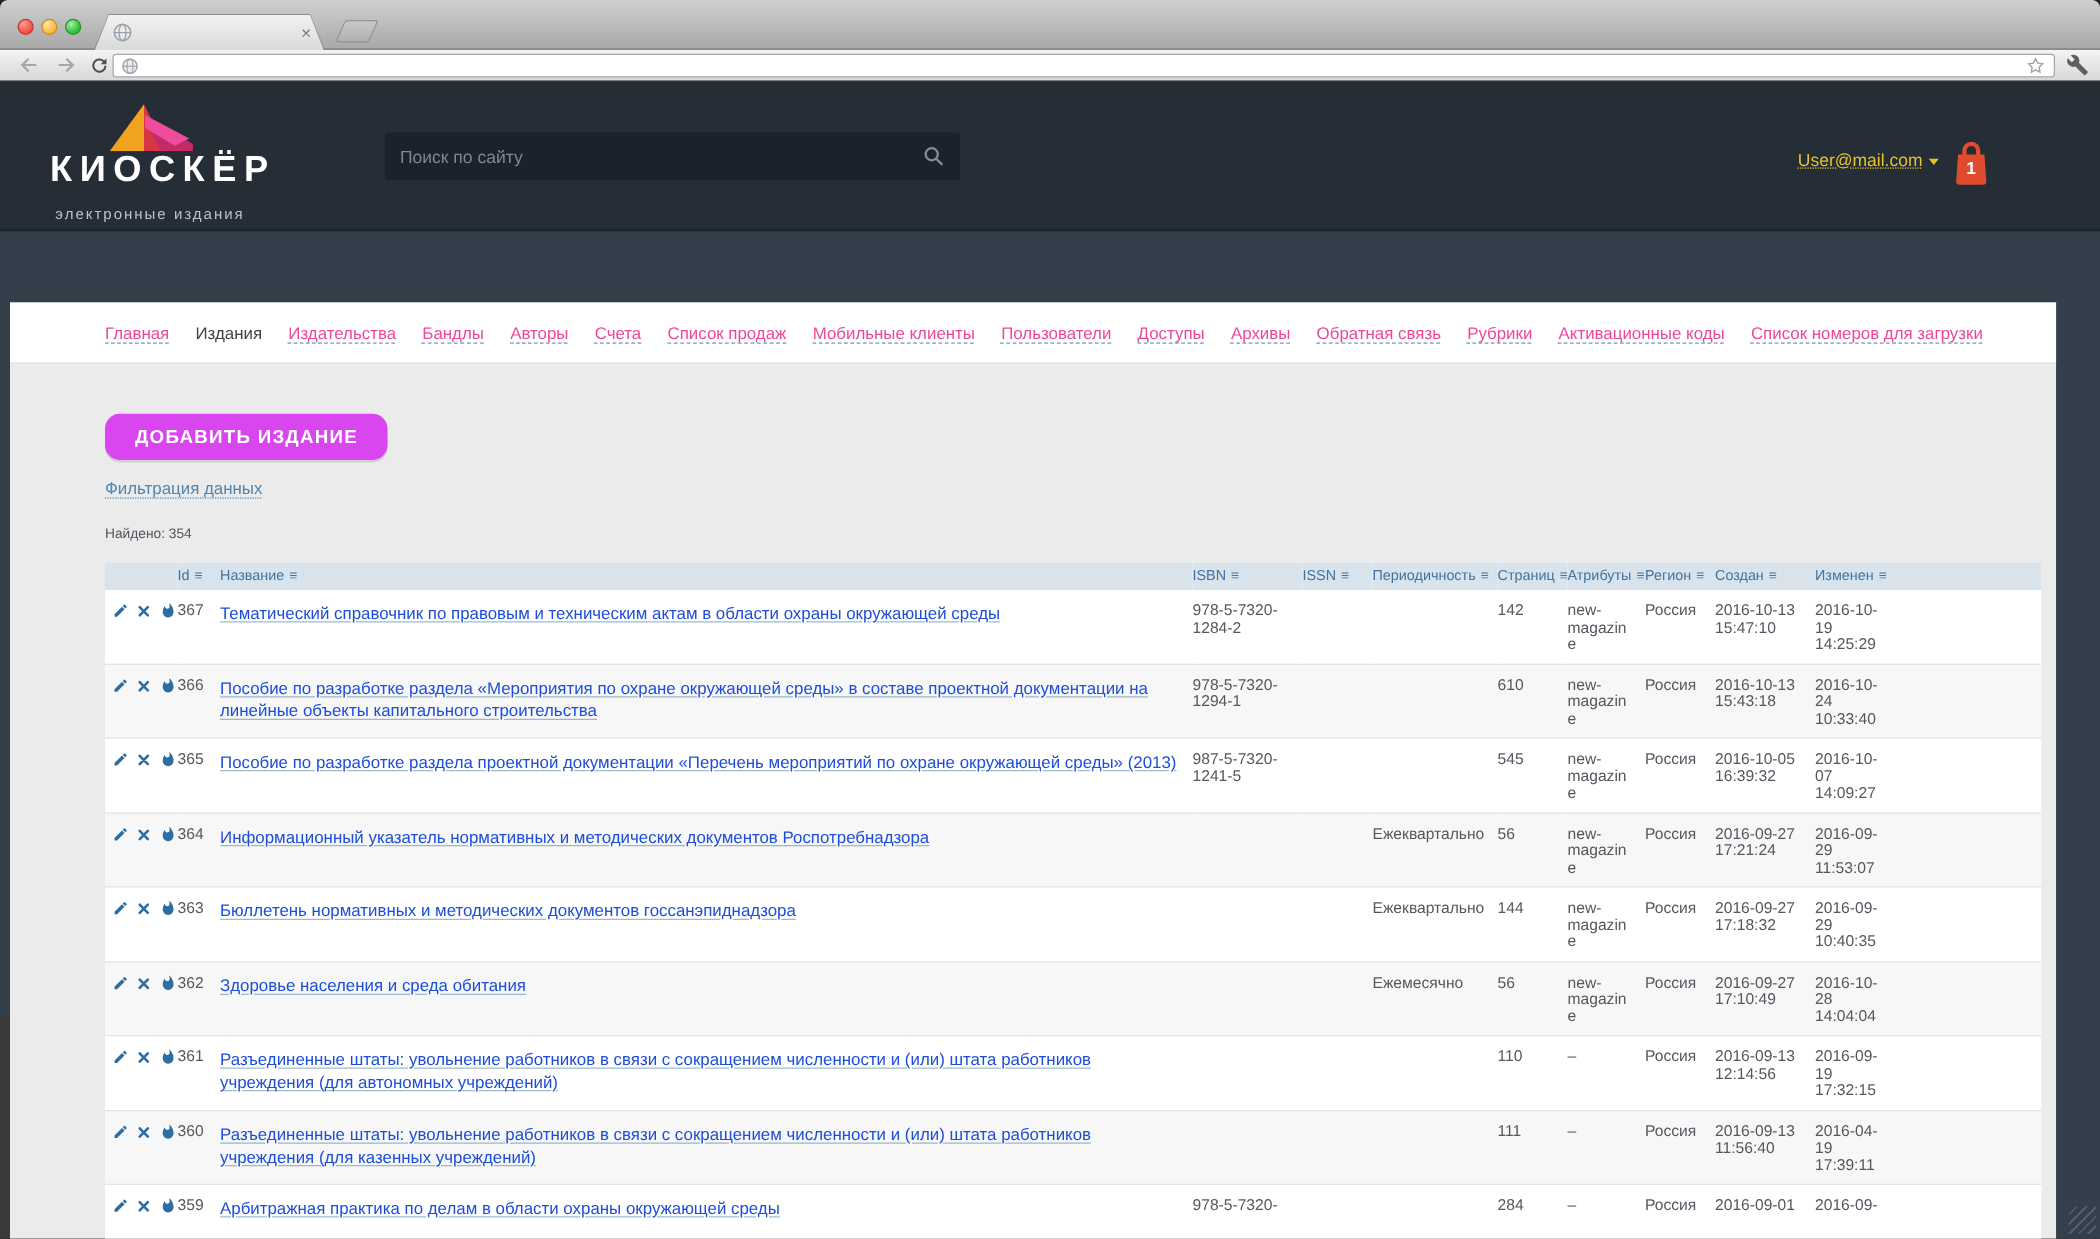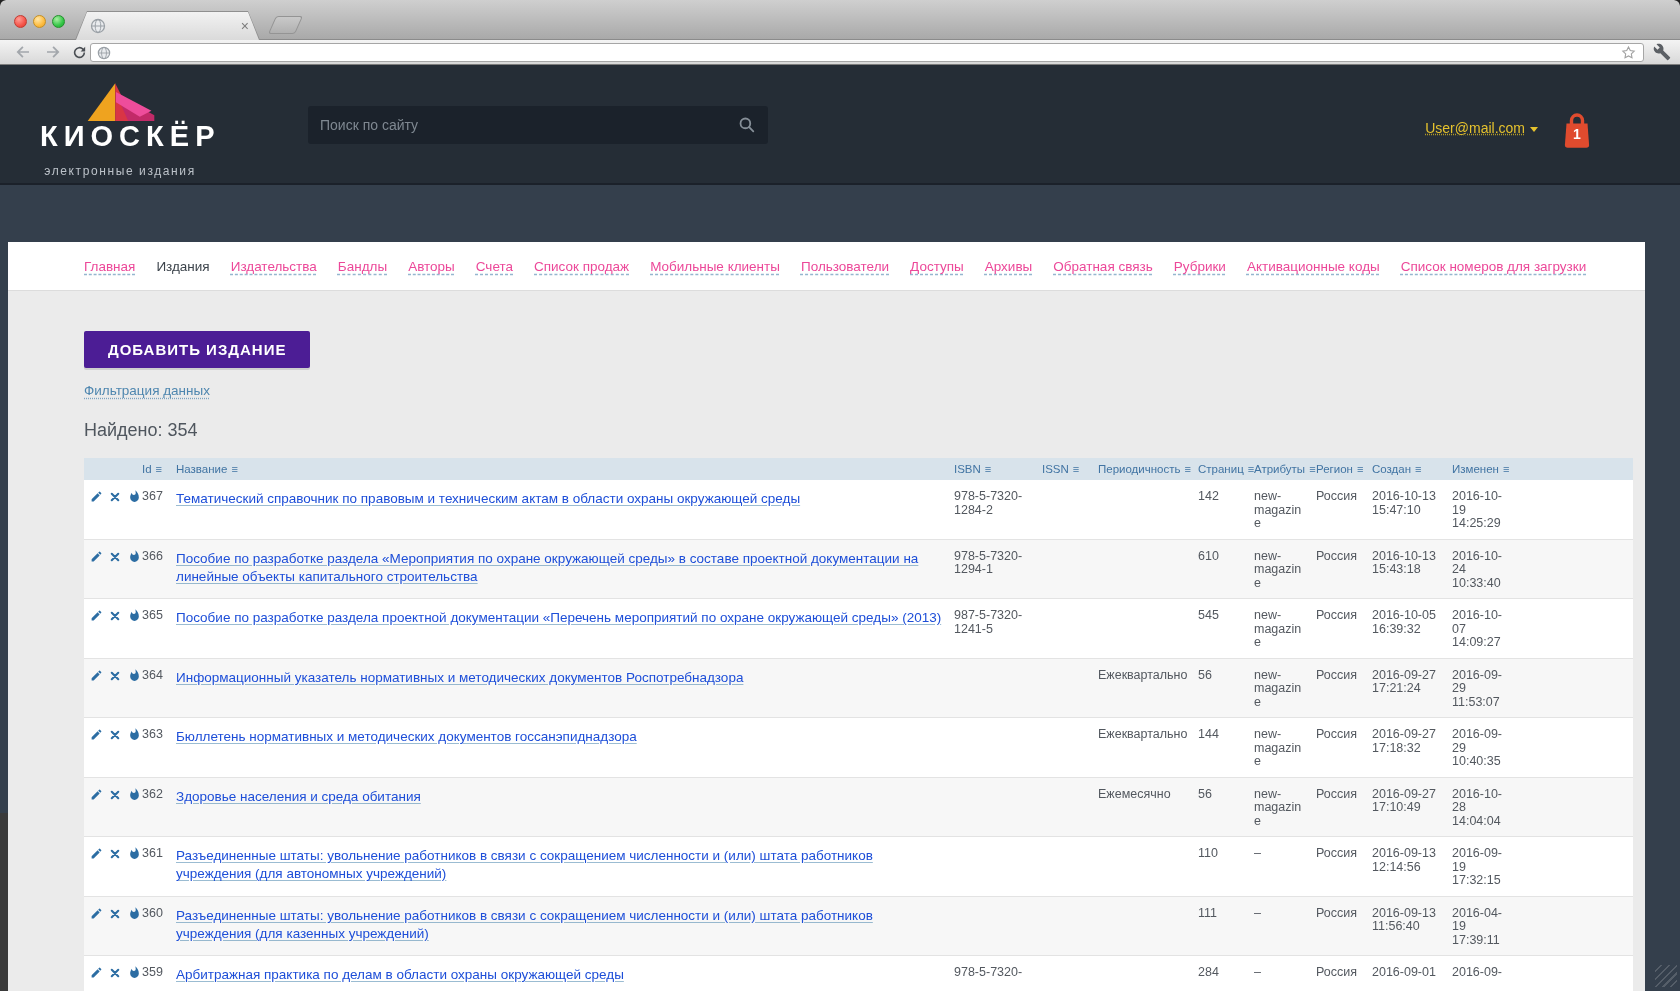--- a/index.html
+++ b/index.html
@@ -59,39 +59,39 @@
   .logo-sub { color:#bcc2c9; font-size:12px; letter-spacing:1.6px; margin-top:13px; }
   .search-box {
     position:absolute; left:308px; top:41px; width:460px; height:38px;
     background:#1b222b; border-radius:3px; display:flex; align-items:center; padding:0 12px;
   }
   .search-box input {
     flex:1; background:transparent; border:none; outline:none;
     color:#aeb4bb; font-size:14px; font-family:"Liberation Sans",sans-serif;
   }
   .search-box input::placeholder { color:#7f8891; opacity:1; }
-  .user-area { position:absolute; right:88px; top:46px; display:flex; align-items:flex-start; gap:24px; }
+  .user-area { position:absolute; right:88px; top:46px; display:flex; align-items:flex-start; gap:11px; }
   .user-link { color:#e6c22d; font-size:14px; text-decoration:underline dotted #b39a25; cursor:pointer; margin-top:9px; }
   .caret { display:inline-block; width:0; height:0; border-left:4px solid transparent; border-right:4px solid transparent; border-top:5px solid #e6c22d; margin-left:5px; vertical-align:middle;}
   .cart { position:relative; cursor:pointer; }
   .cart-badge { position:absolute; left:8px; top:15px; color:#fff; font-size:14px; font-weight:bold; width:14px; text-align:center;}
   .subband { height:57px; background:#343f4c; }
   .body-row { display:flex; align-items:flex-start; }
   .main-wrap { margin-left:8px; width:1637px; background:#ebebeb; min-height:749px; }
   .navbar { background:#fff; height:49px; border-bottom:1px solid #dcdcdc; display:flex; align-items:center; padding-left:76px; gap:21px; }
   .nav-link { font-size:13.5px; color:#ec4899; text-decoration:underline dashed rgba(78,134,175,.6); text-underline-offset:3px; cursor:pointer; white-space:nowrap;}
   .nav-link.active { color:#3c434b; text-decoration:none; cursor:default; }
   .content { padding:40px 12px 0 76px; }
   .add-btn {
-    display:inline-block; background:#4c1d95; color:#fff; border:none; cursor:pointer;
+    display:inline-block; background:#d946ef; color:#fff; border:none; cursor:pointer;
     font-family:"Liberation Sans",sans-serif; font-size:15px; font-weight:bold; letter-spacing:1px;
-    padding:10px 24px; border-radius:2px; box-shadow:0 2px 0 rgba(0,0,0,.12);
+    padding:10px 24px; border-radius:12px; box-shadow:0 2px 0 rgba(0,0,0,.12);
   }
   .filter-link { display:inline-block; margin-top:15px; font-size:13.5px; color:#4e86af; text-decoration:underline dotted rgba(78,134,175,.7); text-underline-offset:3px; cursor:pointer;}
-  .found { margin-top:21px; font-size:18px; color:#4f565e; }
+  .found { margin-top:21px; font-size:11px; color:#4f565e; }
   table { border-collapse:collapse; table-layout:fixed; width:1549px; margin-top:17px; background:#fff; }
   col.c-act{width:58px} col.c-id{width:34px} col.c-title{width:778px} col.c-isbn{width:88px}
   col.c-issn{width:56px} col.c-per{width:100px} col.c-pag{width:56px} col.c-attr{width:62px}
   col.c-reg{width:56px} col.c-cre{width:80px} col.c-mod{width:64px} col.c-fill{width:117px}
   thead th {
     background:#d8e3eb; color:#4174a3; font-size:11.5px; font-weight:normal;
     text-align:left; padding:5px 8px 5px 0; white-space:nowrap; height:22px;
   }
   thead th .sort { margin-left:4px; font-size:11px; cursor:pointer; }
   tbody tr { height:57px; }

